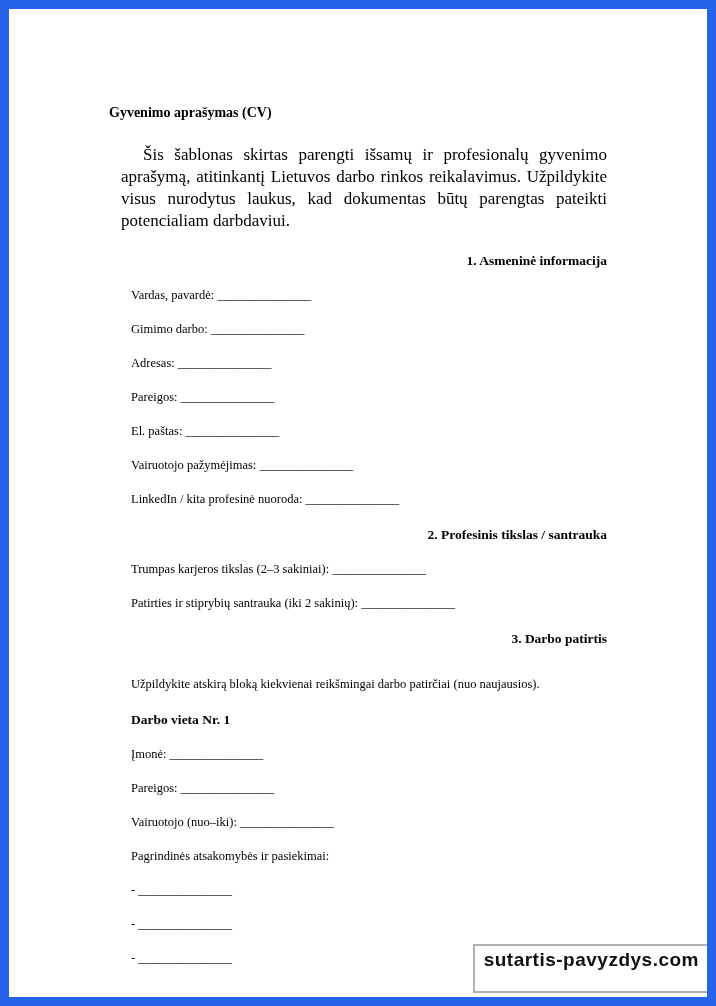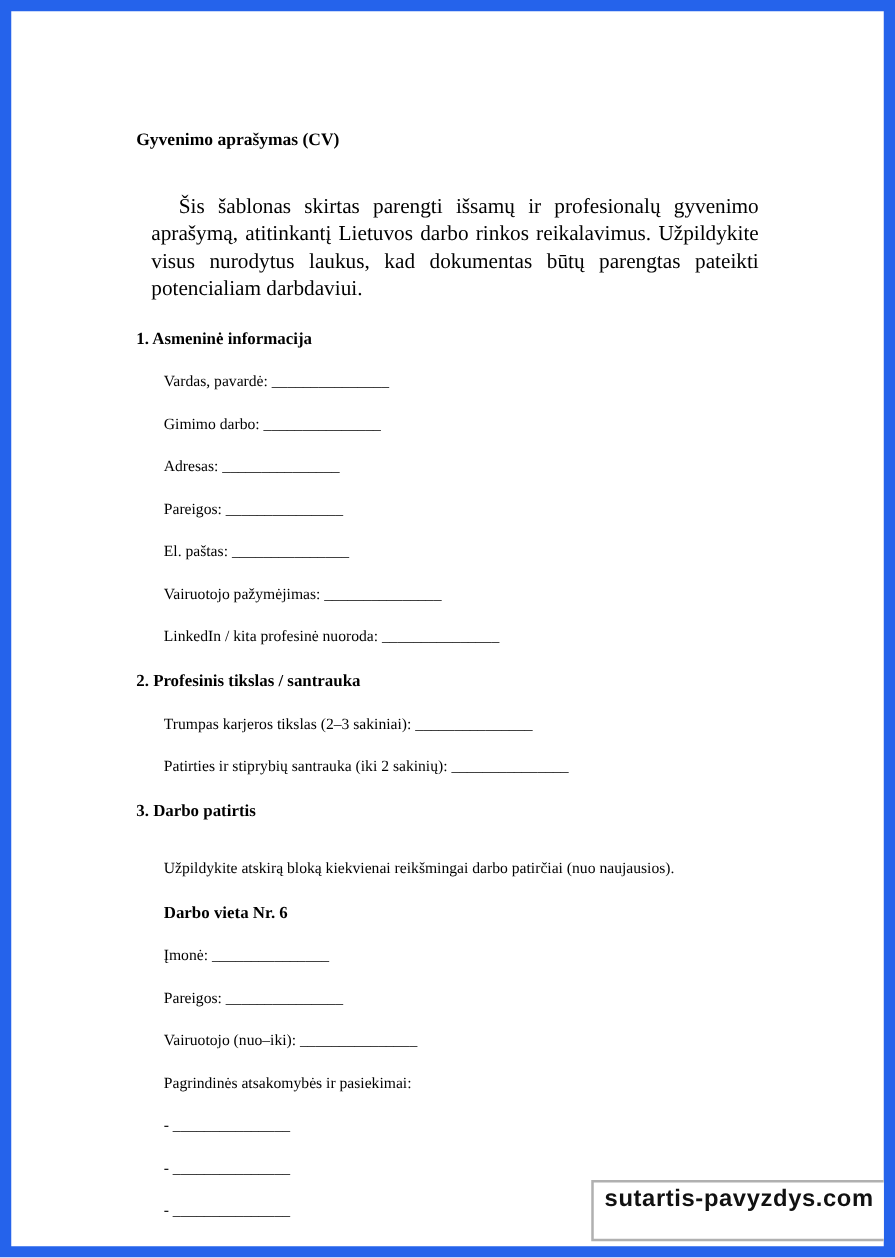--- a/index.html
+++ b/index.html
@@ -20,35 +20,36 @@
   }
   .content {
     position: absolute;
     left: 100px;
     top: 96px;
     width: 498px;
   }
   .doc-title {
     font-size: 14px;
     font-weight: bold;
-    margin: 0 0 34px 0;
+    margin: 0 0 24px 0;
     line-height: 15px;
   }
   .intro {
     font-size: 17px;
     line-height: 22px;
     text-align: justify;
     text-indent: 22px;
     margin: 0 0 15px 12px;
   }
   .section-heading {
     font-size: 13.5px;
     font-weight: bold;
     margin: 21px 0;
     line-height: 15px;
+    text-align: right;
   }
   .field {
     font-size: 12.5px;
     line-height: 13px;
     margin: 21px 0 21px 22px;
     white-space: nowrap;
   }
   .note {
     font-size: 12.5px;
     line-height: 13px;
@@ -99,21 +100,21 @@
     <p class="field">El. paštas: _______________</p>
     <p class="field">Vairuotojo pažymėjimas: _______________</p>
     <p class="field">LinkedIn / kita profesinė nuoroda: _______________</p>
 
     <h2 class="section-heading">2. Profesinis tikslas / santrauka</h2>
     <p class="field">Trumpas karjeros tikslas (2–3 sakiniai): _______________</p>
     <p class="field">Patirties ir stiprybių santrauka (iki 2 sakinių): _______________</p>
 
     <h2 class="section-heading">3. Darbo patirtis</h2>
     <p class="note">Užpildykite atskirą bloką kiekvienai reikšmingai darbo patirčiai (nuo naujausios).</p>
-    <h3 class="sub-heading">Darbo vieta Nr. 6</h3>
+    <h3 class="sub-heading">Darbo vieta Nr. 1</h3>
     <p class="field">Įmonė: _______________</p>
     <p class="field">Pareigos: _______________</p>
     <p class="field">Vairuotojo (nuo–iki): _______________</p>
     <p class="field">Pagrindinės atsakomybės ir pasiekimai:</p>
     <p class="bullet">- _______________</p>
     <p class="bullet">- _______________</p>
     <p class="bullet">- _______________</p>
 
   </div>
 

